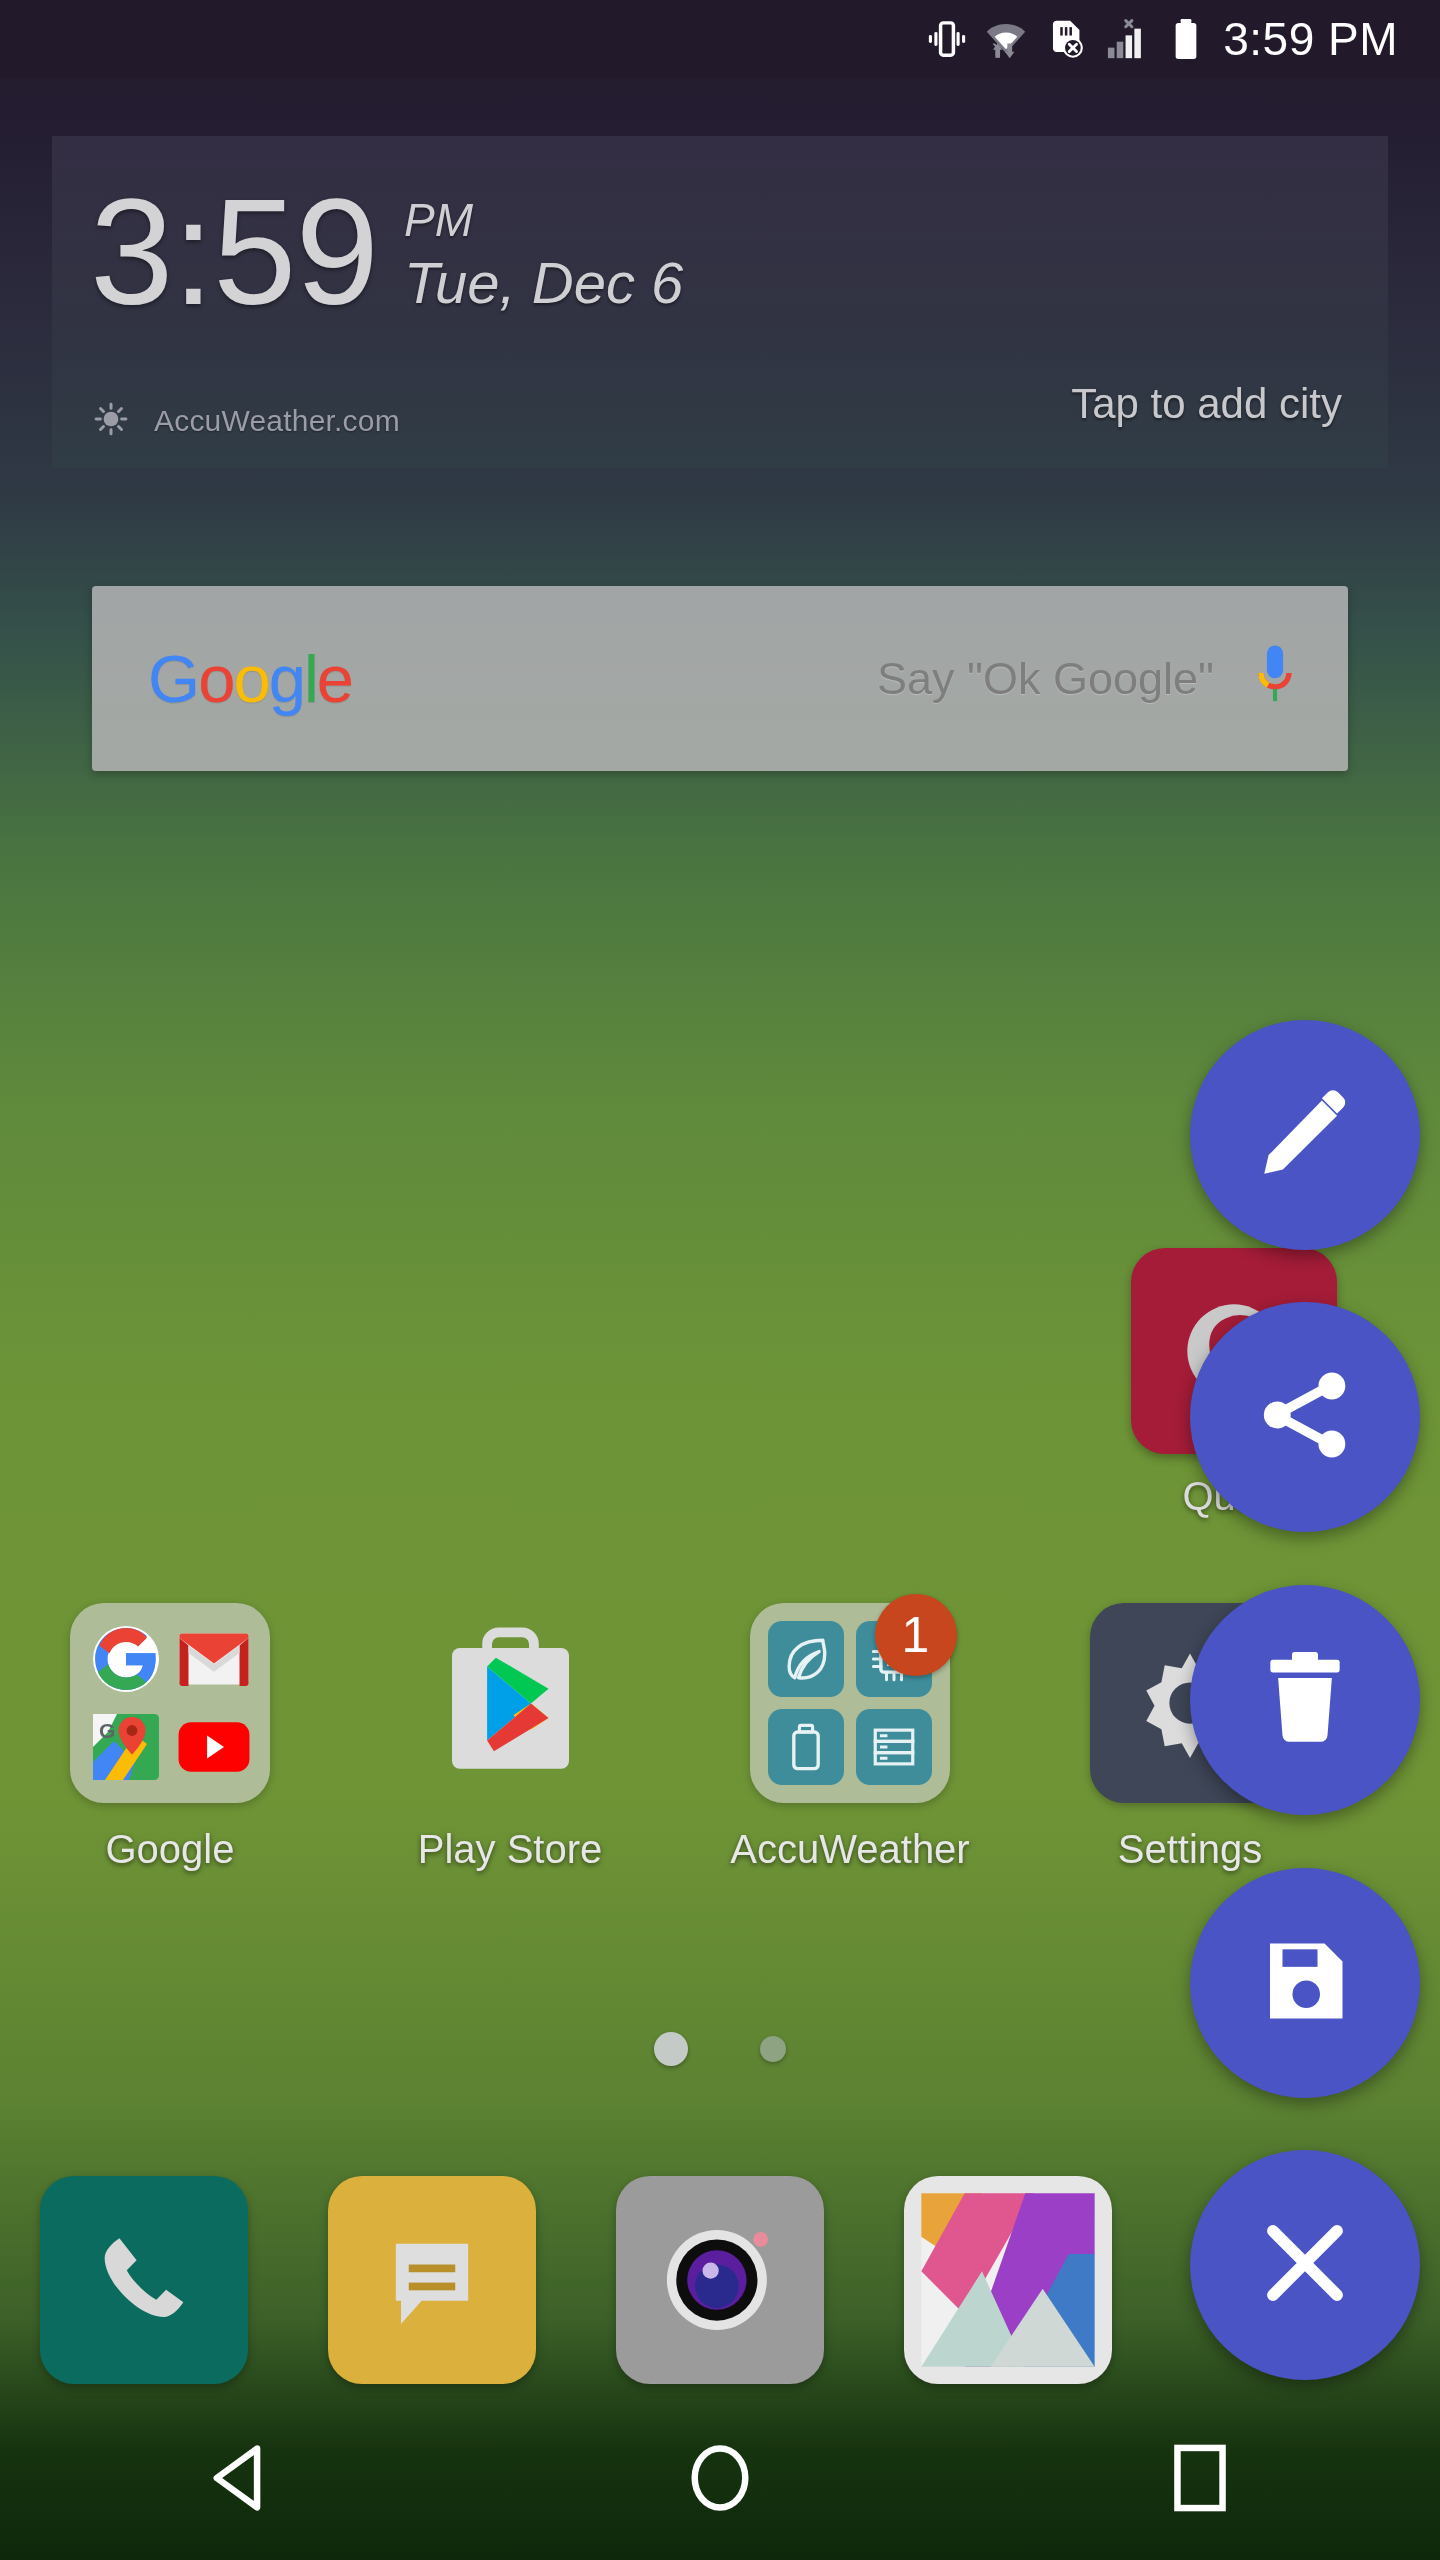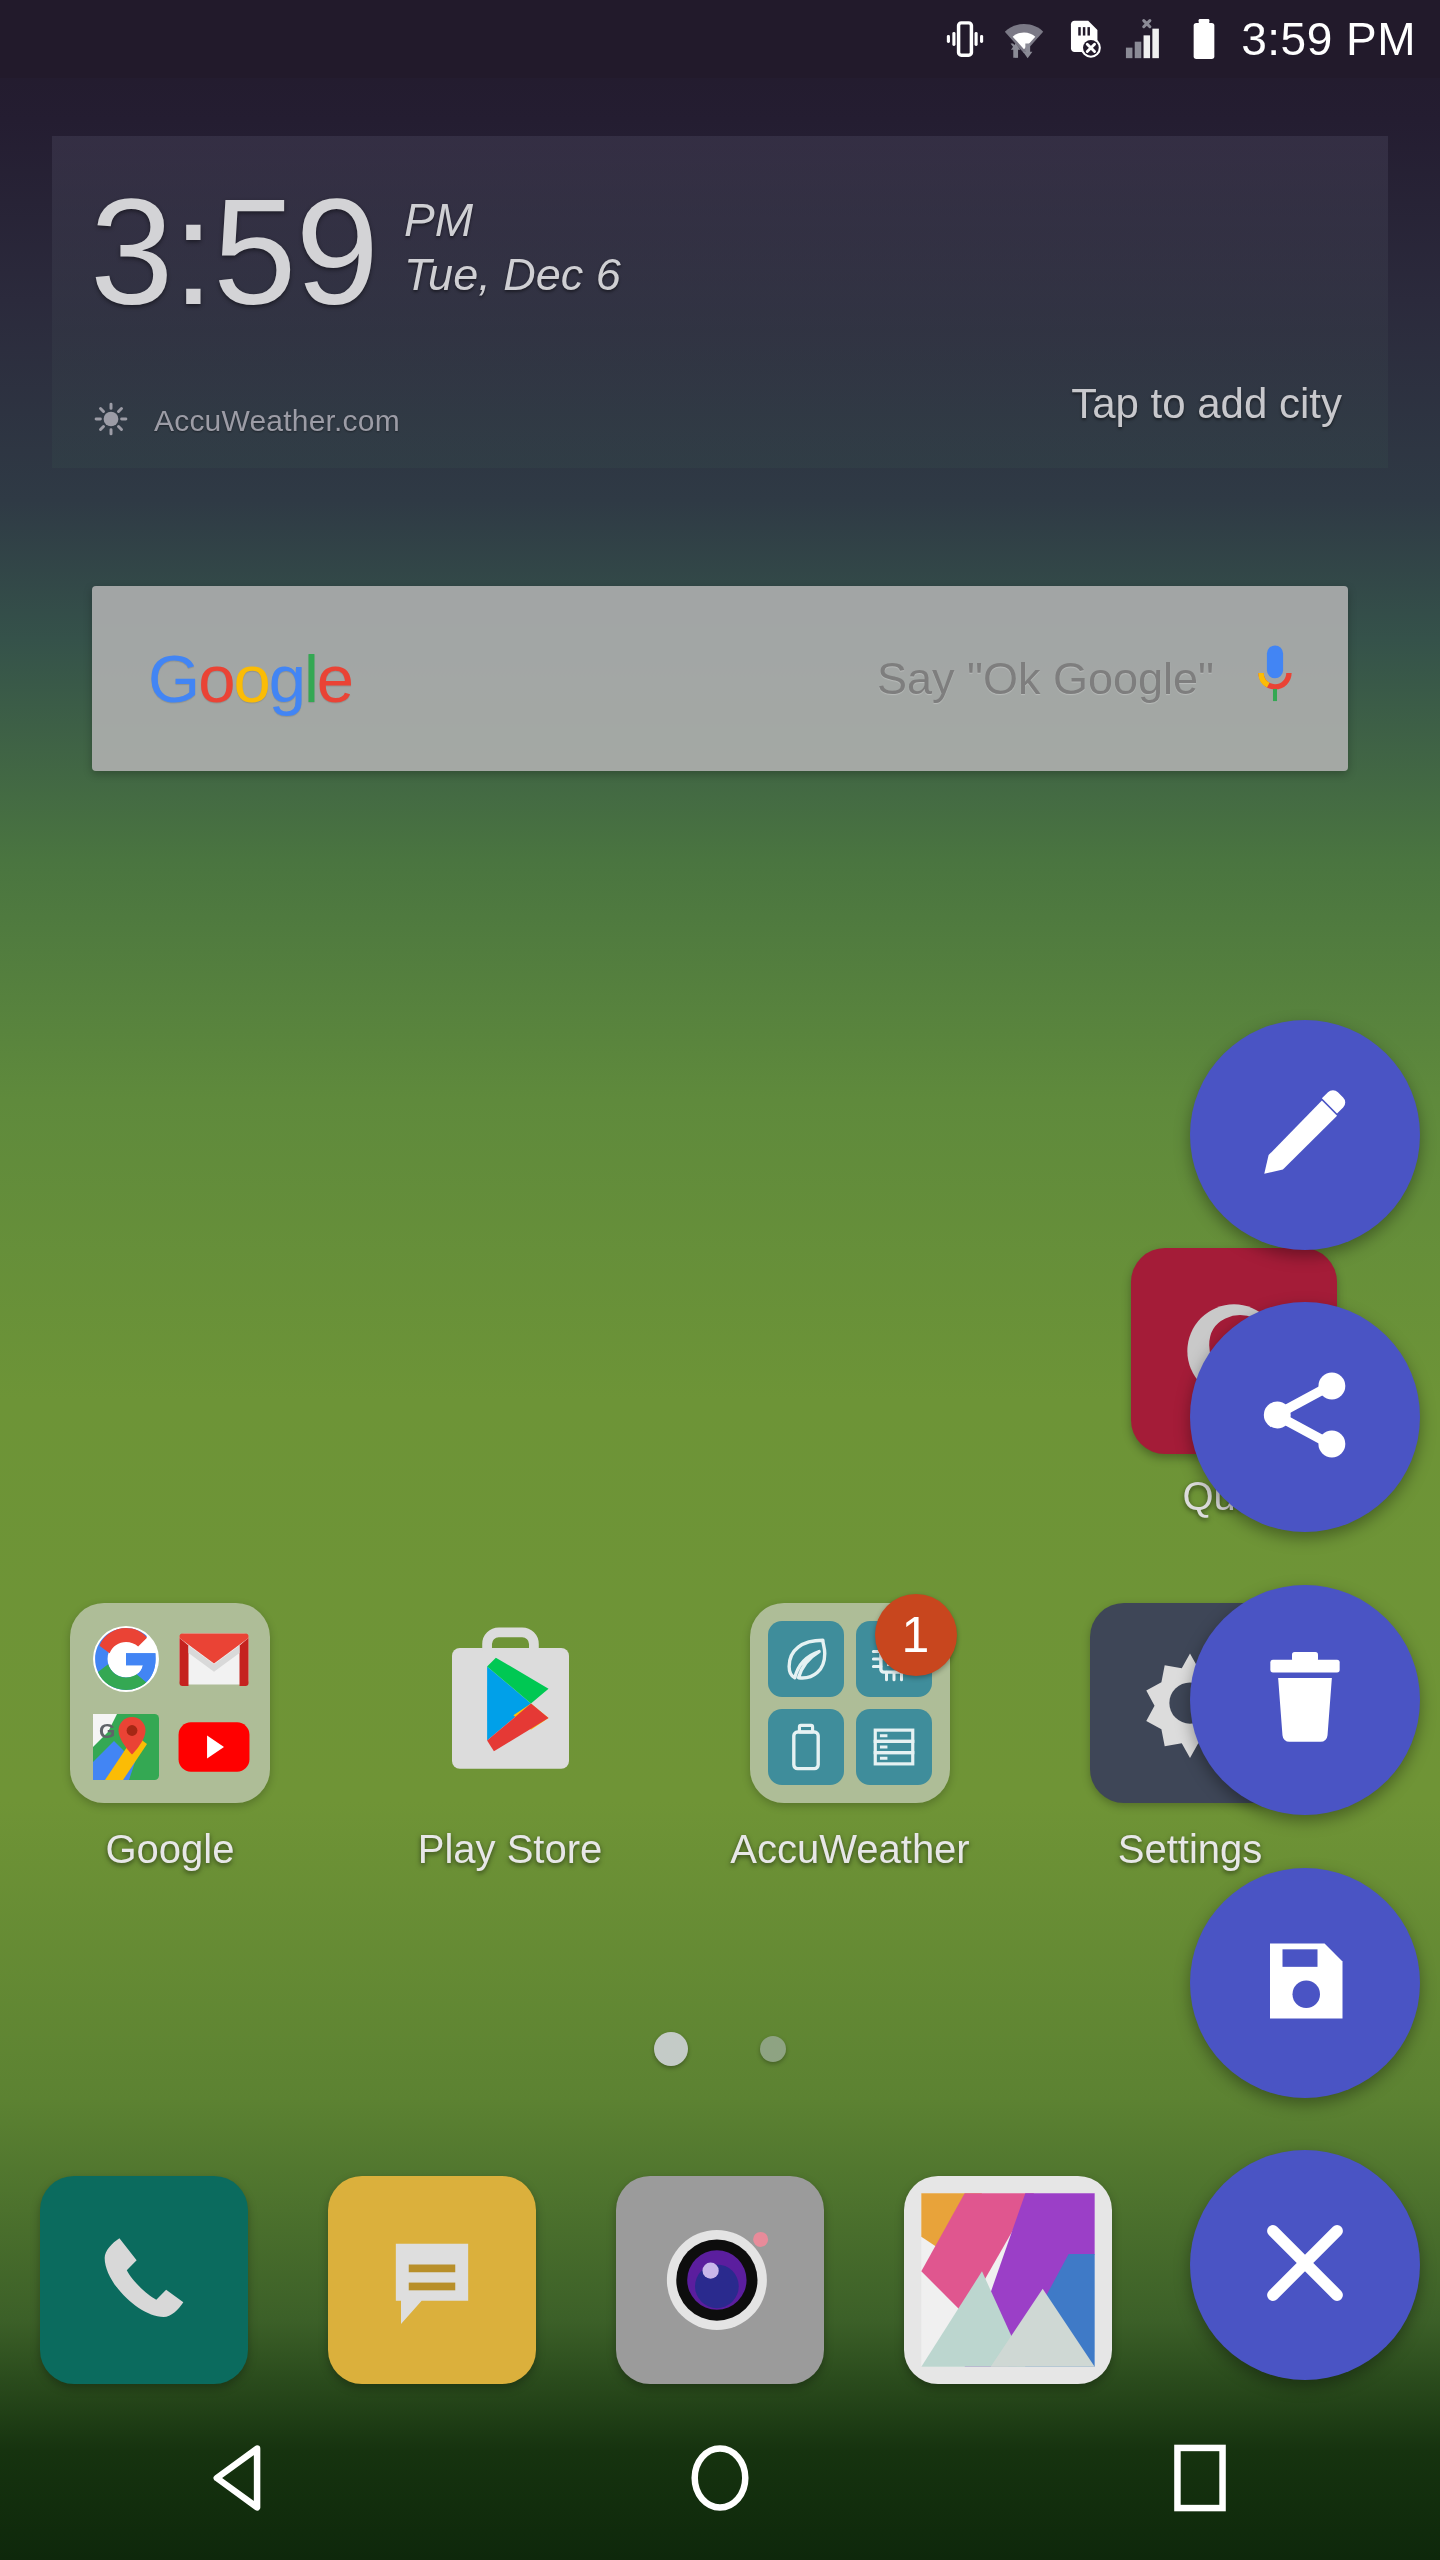--- a/index.html
+++ b/index.html
@@ -23,21 +23,21 @@
         #16330f 2450px,
         #0e280b 2560px);
     -webkit-font-smoothing:antialiased;
   }
 
   
   .statusbar {
     position:absolute; top:0; left:0; width:1440px; height:78px;
     background:#221a2b;
     display:flex; align-items:center; justify-content:flex-end;
-    padding-right:24px; gap:14px;
+    padding-right:42px; gap:14px;
   }
   .sb-icon { display:flex; align-items:center; justify-content:center; }
   .sb-clock {
     color:#ffffff; font-size:46px; letter-spacing:0.5px;
     font-family:"Liberation Sans", sans-serif; margin-left:6px;
   }
 
   
   .widget {
     position:absolute; left:52px; top:136px; width:1336px; height:332px;
@@ -47,21 +47,21 @@
   .w-hhmm {
     font-size:150px; line-height:132px; color:#d3d3d6; font-weight:300;
     letter-spacing:-1px; text-shadow:0 2px 4px rgba(0,0,0,0.45);
   }
   .w-right { margin-left:26px; margin-top:8px;font-style:italic; }
   .w-ampm {
     font-size:46px; color:#cfcfd3; line-height:52px;
     text-shadow:0 2px 3px rgba(0,0,0,0.45);
   }
   .w-date {
-    font-size:45px; color:#cfcfd3; line-height:58px; 
+    font-size:58px; color:#cfcfd3; line-height:58px; margin-top:8px;
     text-shadow:0 2px 3px rgba(0,0,0,0.45);
     text-align:center;
   }
   .w-addcity {
     position:absolute; right:46px; top:268px; transform:translateY(-50%);
     font-size:42px; color:#c8c8cc; text-shadow:0 2px 3px rgba(0,0,0,0.45);
   }
   .w-attr {
     position:absolute; left:42px; bottom:28px;
     display:flex; align-items:center; gap:26px;

